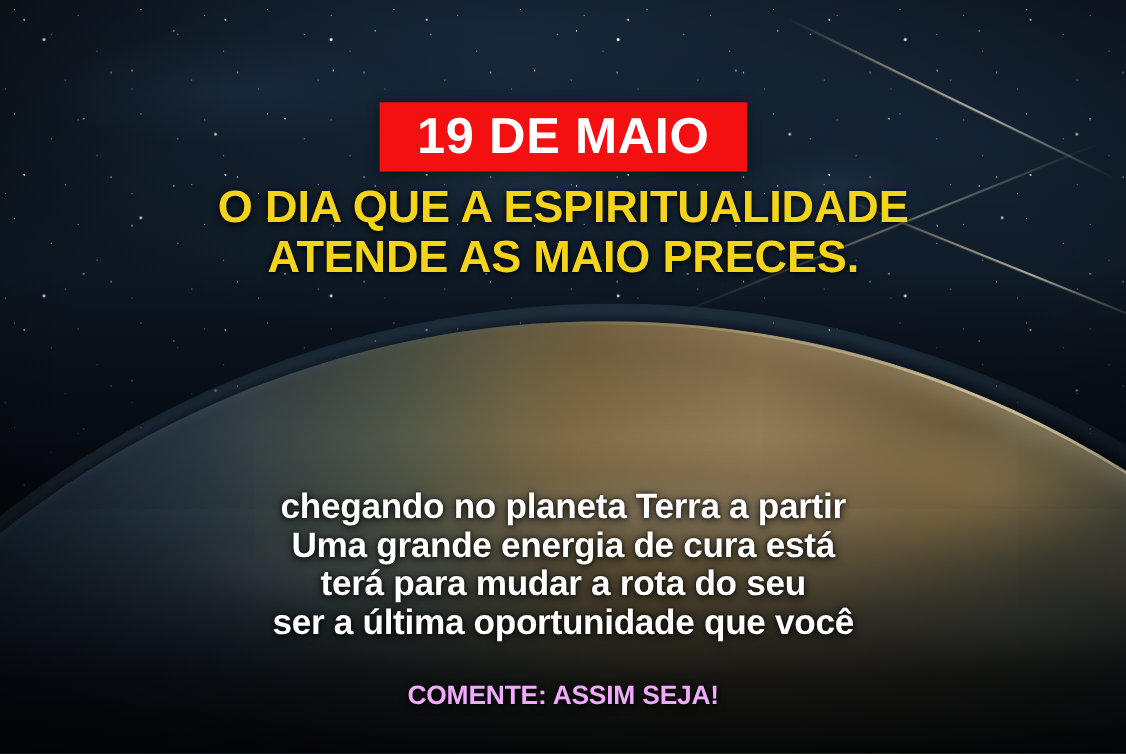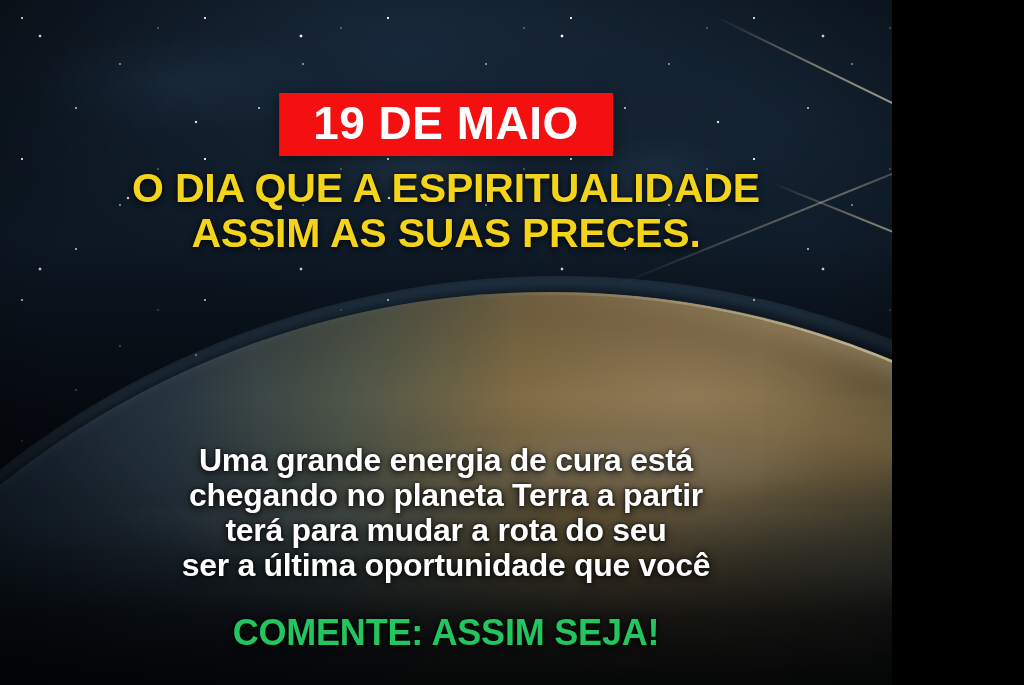--- a/index.html
+++ b/index.html
@@ -7,21 +7,21 @@
     margin: 0;
     padding: 0;
     background: #000;
   }
   body {
     font-family: "Liberation Sans", sans-serif;
   }
 
   #poster {
     position: relative;
-    width: 892px;
+    width: 1024px;
     height: 685px;
     overflow: hidden;
     background: #070c13;
     user-select: none;
   }
 
   
   .space-base {
     position: absolute;
     inset: 0;
@@ -260,24 +260,24 @@
     text-shadow: 0 2px 9px rgba(0,0,0,0.9), 0 0 3px rgba(0,0,0,0.75);
   }
   .body-line { display: block; white-space: nowrap; }
 
   
   .cta {
     position: absolute;
     left: 0;
     right: 0;
     top: 613px;
-    color: #22c55e;
+    color: #f0abfc;
     font-family: "Liberation Sans", sans-serif;
     font-weight: 700;
-    font-size: 36px;
+    font-size: 24px;
     line-height: 40px;
     letter-spacing: -0.2px;
     white-space: nowrap;
     text-shadow: 0 2px 8px rgba(0,0,0,0.85), 0 0 3px rgba(0,0,0,0.7);
   }
 </style>
 </head>
 <body>
 
 <div id="poster">
@@ -307,26 +307,26 @@
   <div class="side-vignette"></div>
 
   <div class="content">
 
     <div class="date-banner">
       <span class="date-banner-text">19 DE MAIO</span>
     </div>
 
     <div class="headline">
       <span class="headline-line">O DIA QUE A ESPIRITUALIDADE</span>
-      <span class="headline-line">ASSIM AS SUAS PRECES.</span>
+      <span class="headline-line">ATENDE AS MAIO PRECES.</span>
     </div>
 
     <div class="body-text">
+      <span class="body-line">chegando no planeta Terra a partir</span>
       <span class="body-line">Uma grande energia de cura está</span>
-      <span class="body-line">chegando no planeta Terra a partir</span>
       <span class="body-line">terá para mudar a rota do seu</span>
       <span class="body-line">ser a última oportunidade que você</span>
     </div>
 
     <div class="cta">COMENTE: ASSIM SEJA!</div>
 
   </div>
 </div>
 
 </body></html>

